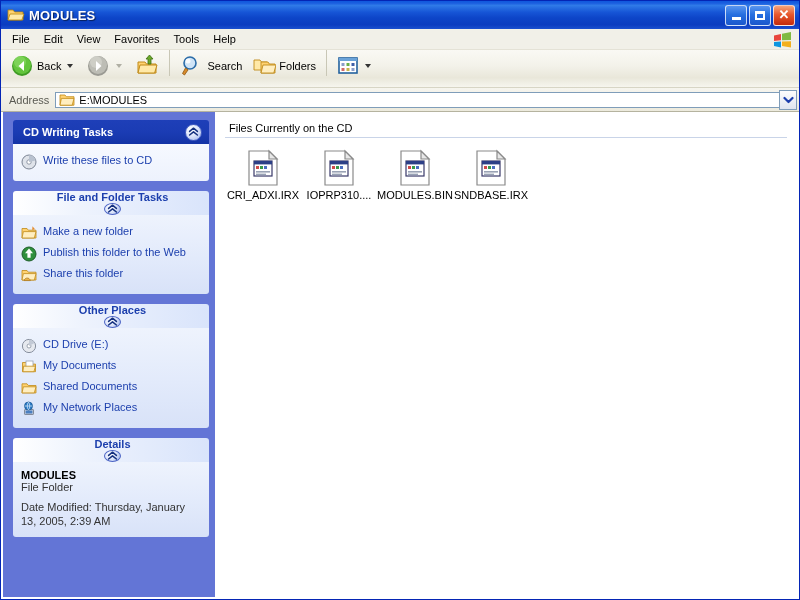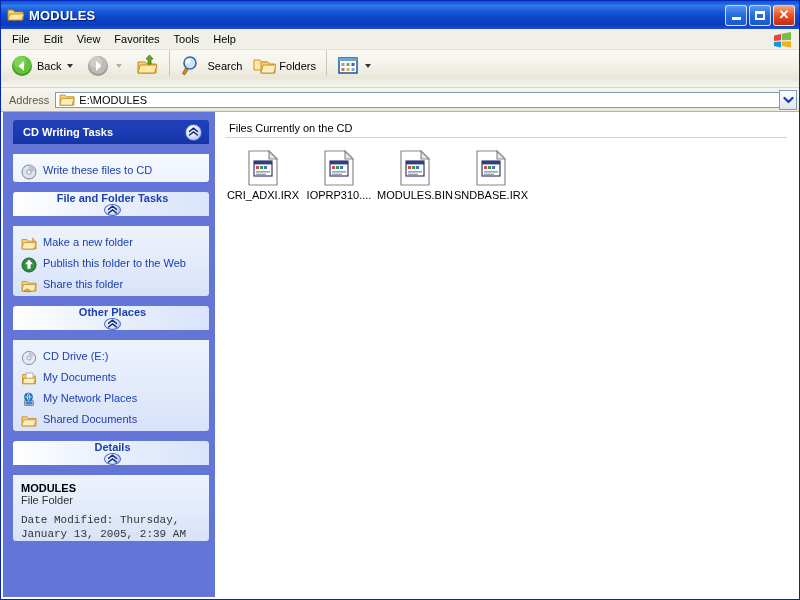--- a/index.html
+++ b/index.html
@@ -136,33 +136,32 @@
   .panel-title { font-size: 11px; font-weight: bold; }
   .chev-btn {
     width: 17px; height: 17px; border-radius: 50%;
     background: radial-gradient(circle at 35% 30%, #ffffff 0%, #dfe7fb 45%, #9db3ea 100%);
     border: 1px solid #4a63c4;
     display: flex; align-items: center; justify-content: center;
   }
   .panel-body {
     background: linear-gradient(180deg,#eef3fd 0%,#e2eafb 55%,#d8e2f8 100%);
     border-radius: 0 0 3px 3px;
-    padding: 7px 8px 0 8px;
-    margin-top: 10px;
+    padding: 7px 8px 9px 8px;
   }
   .panel-body.special { background: linear-gradient(180deg,#f6f9ff 0%,#edf2fd 100%); }
   .task {
     display: flex; align-items: flex-start; gap: 6px;
     padding: 2px 0; line-height: 14px;
   }
   .task-label { font-size: 11px; color: #1c3fad; }
   .task-icon { flex: 0 0 16px; width: 16px; height: 16px; margin-top: 1px; }
   .detail-name { font-size: 11px; font-weight: bold; color: #000; }
   .detail-type { font-size: 11px; color: #333; margin-bottom: 7px; }
-  .detail-date { font-size: 11px; color: #333; line-height: 14px; font-family: Liberation Mono, monospace; }
+  .detail-date { font-size: 11px; color: #333; line-height: 14px; }
 
   
   .filepane {
     flex: 1 1 auto; background: #ffffff;
     padding: 8px 10px 0 10px; overflow: hidden;
   }
   .group-header { font-size: 11px; font-weight: normal; color: #000; padding: 2px 0 3px 4px; }
   .group-rule { height: 1px; background: #c9d4e8; margin: 0 0 8px 0; }
   .files { display: flex; flex-wrap: wrap; gap: 0px; }
   .file-item {
@@ -373,33 +372,33 @@
             <svg class="task-icon" viewBox="0 0 16 16">
               <path d="M1.5 3.5h5.2l1.2 1.6H14.5v7.6h-13z" fill="#ffd271" stroke="#c08a18" stroke-width=".8"></path>
               <rect x="5" y="2" width="7" height="8.4" fill="#ffffff" stroke="#9aa3b2" stroke-width=".8"></rect>
               <path d="M6.2 4h4.6M6.2 5.6h4.6M6.2 7.2h3" stroke="#7d8characters" stroke-width=".7"></path>
               <path d="M2.6 7.2H14.5l-1.6 5.5h-11z" fill="#ffeec0" stroke="#c08a18" stroke-width=".8"></path>
             </svg>
             <span class="task-label">My Documents</span>
           </div>
           <div class="task">
             <svg class="task-icon" viewBox="0 0 16 16">
+              <path d="M1 3.8h5l1.3 1.7H15v7.4H1z" fill="#ffd271" stroke="#c08a18" stroke-width=".8"></path>
+              <path d="M2.4 6.8H15l-1.7 6.1H1z" fill="#ffeec0" stroke="#c08a18" stroke-width=".8"></path>
+            </svg>
+            <span class="task-label">Shared Documents</span>
+          </div>
+          <div class="task">
+            <svg class="task-icon" viewBox="0 0 16 16">
               <rect x="3.5" y="8.5" width="9" height="5" rx=".6" fill="#c8cfdb" stroke="#6d7686" stroke-width=".8"></rect>
               <rect x="4.6" y="9.5" width="6.8" height="3" fill="#4a7fc1"></rect>
               <circle cx="7.5" cy="5" r="4" fill="#2f7fc9" stroke="#1b5790" stroke-width=".8"></circle>
               <path d="M3.6 5h7.8M7.5 1.1c1.6 1.6 1.6 6.2 0 7.8M7.5 1.1c-1.6 1.6-1.6 6.2 0 7.8" fill="none" stroke="#d8eaf8" stroke-width=".7"></path>
             </svg>
             <span class="task-label">My Network Places</span>
-          </div>
-          <div class="task">
-            <svg class="task-icon" viewBox="0 0 16 16">
-              <path d="M1 3.8h5l1.3 1.7H15v7.4H1z" fill="#ffd271" stroke="#c08a18" stroke-width=".8"></path>
-              <path d="M2.4 6.8H15l-1.7 6.1H1z" fill="#ffeec0" stroke="#c08a18" stroke-width=".8"></path>
-            </svg>
-            <span class="task-label">Shared Documents</span>
           </div>
         </div>
       </div>
 
       <div class="panel">
         <div class="panel-header normal">
           <span class="panel-title">Details</span>
           <span class="chev-btn">
             <svg width="11" height="10" viewBox="0 0 11 10">
               <path d="M1.6 4.4 5.5 1.2 9.4 4.4" fill="none" stroke="#14307f" stroke-width="1.5" stroke-linecap="round" stroke-linejoin="round"></path>

